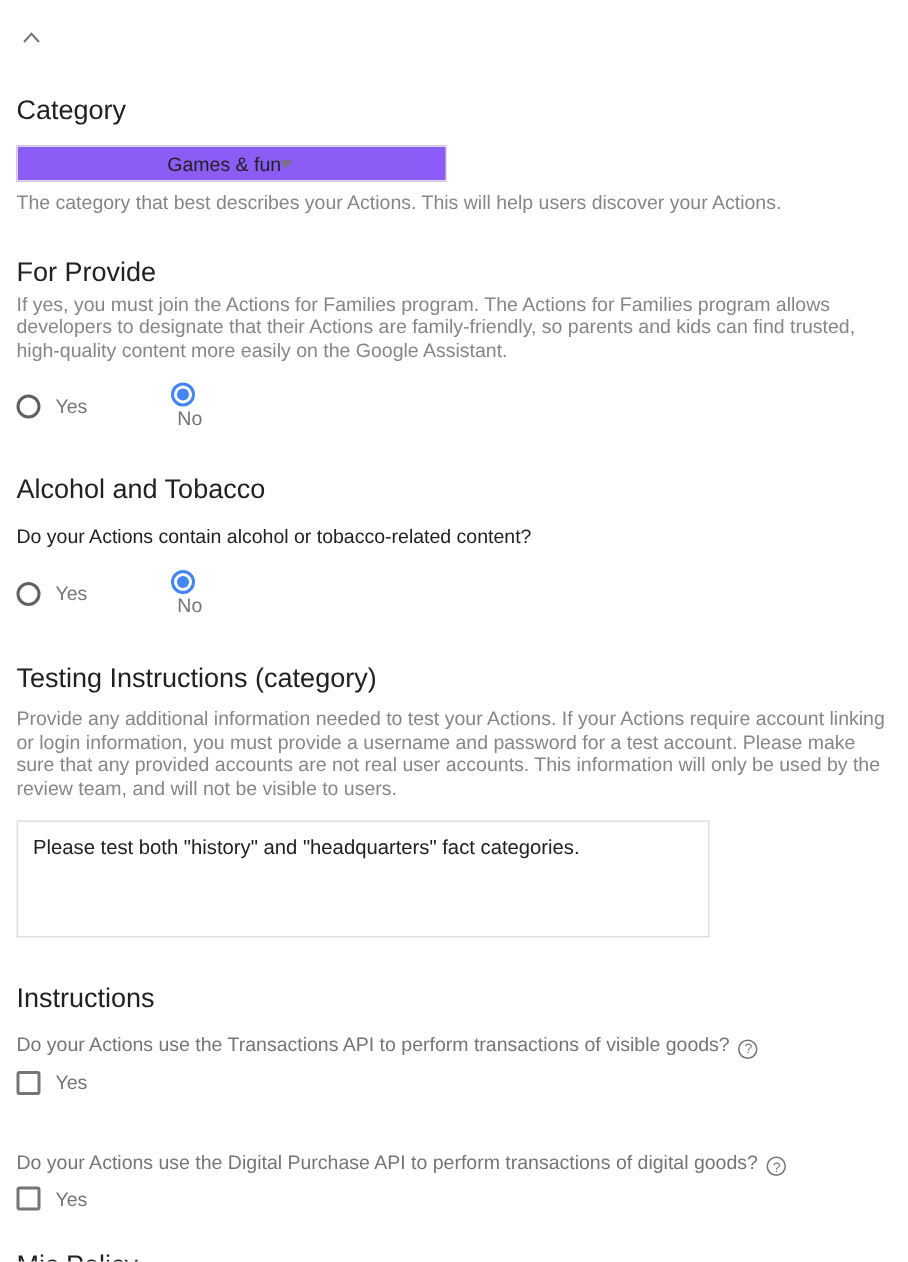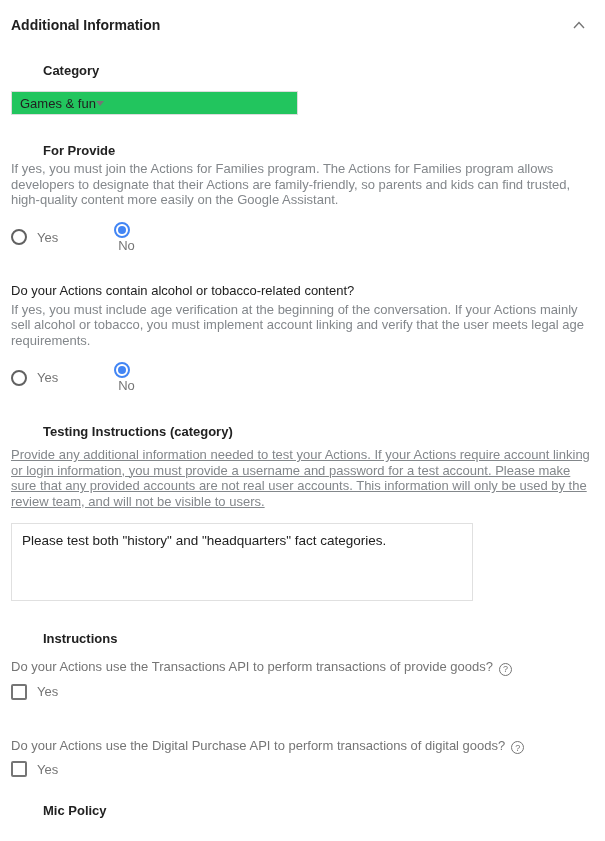--- a/index.html
+++ b/index.html
@@ -13,34 +13,34 @@
     overflow: hidden;
   }
   .page { padding: 10px 14px 0 11px; }
 
   
   .header-row { display: flex; justify-content: space-between; align-items: center; padding-top: 5px; }
   .page-title { font-size: 14px; font-weight: 700; color: #212121; }
   .collapse-btn { background: none; border: none; cursor: pointer; padding: 2px 4px; margin-right: 2px; display: flex; align-items: center; }
 
   
-  .section-heading { font-size: 13px; font-weight: 700; color: #212121; margin-left: 32px; }
+  .section-heading { font-size: 18px; font-weight: 400; color: #212121; }
   .question { font-size: 13px; color: #212121; line-height: 16px; }
   .question.gray { color: #757575; }
   .helper { font-size: 13px; color: #83878b; line-height: 15.5px; max-width: 583px; }
 
   
   .category-section { margin-top: 29px; }
   .select-box {
     margin-top: 13px;
     width: 287px; height: 24px;
     border: 1px solid #dcdcdc;
-    display: flex; align-items: center; justify-content: flex-start;
+    display: flex; align-items: center; justify-content: center;
     padding: 0 10px 0 8px;
-    background: #22c55e; cursor: pointer;
+    background: #8b5cf6; cursor: pointer;
   }
   .select-value { font-size: 13px; color: #212121; }
   .select-caret { width: 0; height: 0; border-left: 4.5px solid transparent; border-right: 4.5px solid transparent; border-top: 5px solid #757575; }
   .category-section .helper { margin-top: 6px; }
 
   
   .radio-section { margin-top: 28px; }
   .radio-section .question { margin-top: 13px; }
   .radio-section .helper { margin-top: 3px; }
   .radio-row { margin-top: 14px; display: flex; align-items: center; }
@@ -53,21 +53,21 @@
     flex: 0 0 auto;
   }
   .radio-circle.checked { border-color: #4285f4; }
   .radio-circle.checked::after {
     content: ""; width: 8px; height: 8px; border-radius: 50%; background: #4285f4;
   }
   .radio-label { margin-left: 10px; color: #757575; font-size: 13px; }
 
   
   .testing-section { margin-top: 31px; }
-  .testing-section .helper { margin-top: 8px; text-decoration: underline; }
+  .testing-section .helper { margin-top: 8px; }
   .testing-textarea {
     margin-top: 14px;
     width: 462px; height: 78px;
     border: 1px solid #e0e0e0;
     padding: 8px 10px;
     font-family: "Liberation Sans", "DejaVu Sans", sans-serif;
     font-size: 13.5px; color: #212121;
     resize: none; outline: none; background: #fff;
     line-height: 17px;
   }
@@ -92,56 +92,56 @@
   .checkbox-label { margin-left: 10px; color: #757575; font-size: 13px; }
 
   .mic-section { margin-top: 26px; }
 </style>
 </head>
 <body>
 
 <div class="page">
 
   <div class="header-row">
-    <div class="page-title">Additional Information</div>
     <button class="collapse-btn">
       <span>
         <svg width="12" height="8" viewBox="0 0 12 8">
             <path d="M1 7 L6 1.6 L11 7" fill="none" stroke="#757575" stroke-width="1.4"></path>
           </svg>
       </span>
     </button>
   </div>
 
   <div class="category-section">
     <div class="section-heading">Category</div>
     <div class="select-box">
       <span class="select-value">Games &amp; fun</span>
       <span class="select-caret"></span>
     </div>
+    <div class="helper">The category that best describes your Actions. This will help users discover your Actions.</div>
   </div>
 
   <div class="radio-section">
     <div class="section-heading">For Provide</div>
     <div class="helper">If yes, you must join the Actions for Families program. The Actions for Families program allows developers to designate that their Actions are family-friendly, so parents and kids can find trusted, high-quality content more easily on the Google Assistant.</div>
     <div class="radio-row">
       <label class="radio-option">
         <span class="radio-circle"></span>
         <span class="radio-label">Yes</span>
       </label>
       <label class="radio-option">
         <span class="radio-circle checked"></span>
         <span class="radio-label">No</span>
       </label>
     </div>
   </div>
 
   <div class="radio-section" style="margin-top:30px;">
+    <div class="section-heading">Alcohol and Tobacco</div>
     <p class="question">Do your Actions contain alcohol or tobacco-related content?</p>
-    <div class="helper">If yes, you must include age verification at the beginning of the conversation. If your Actions mainly sell alcohol or tobacco, you must implement account linking and verify that the user meets legal age requirements.</div>
     <div class="radio-row">
       <label class="radio-option">
         <span class="radio-circle"></span>
         <span class="radio-label">Yes</span>
       </label>
       <label class="radio-option">
         <span class="radio-circle checked"></span>
         <span class="radio-label">No</span>
       </label>
     </div>
@@ -150,21 +150,21 @@
   <div class="testing-section">
     <div class="section-heading">Testing Instructions (category)</div>
     <div class="helper">Provide any additional information needed to test your Actions. If your Actions require account linking or login information, you must provide a username and password for a test account. Please make sure that any provided accounts are not real user accounts. This information will only be used by the review team, and will not be visible to users.</div>
     <textarea class="testing-textarea" spellcheck="false" style="">Please test both "history" and "headquarters" fact categories.</textarea>
   </div>
 
   <div class="check-section">
     <div class="section-heading">Instructions</div>
 
     <p class="question gray check-question">
-      <span class="q-text">Do your Actions use the Transactions API to perform transactions of provide goods?</span><span class="help-icon">?</span>
+      <span class="q-text">Do your Actions use the Transactions API to perform transactions of visible goods?</span><span class="help-icon">?</span>
     </p>
     <label class="checkbox-row">
       <span class="checkbox-box"></span>
       <span class="checkbox-label">Yes</span>
     </label>
 
     <p class="question gray check-question second">
       <span class="q-text">Do your Actions use the Digital Purchase API to perform transactions of digital goods?</span><span class="help-icon">?</span>
     </p>
     <label class="checkbox-row second">

